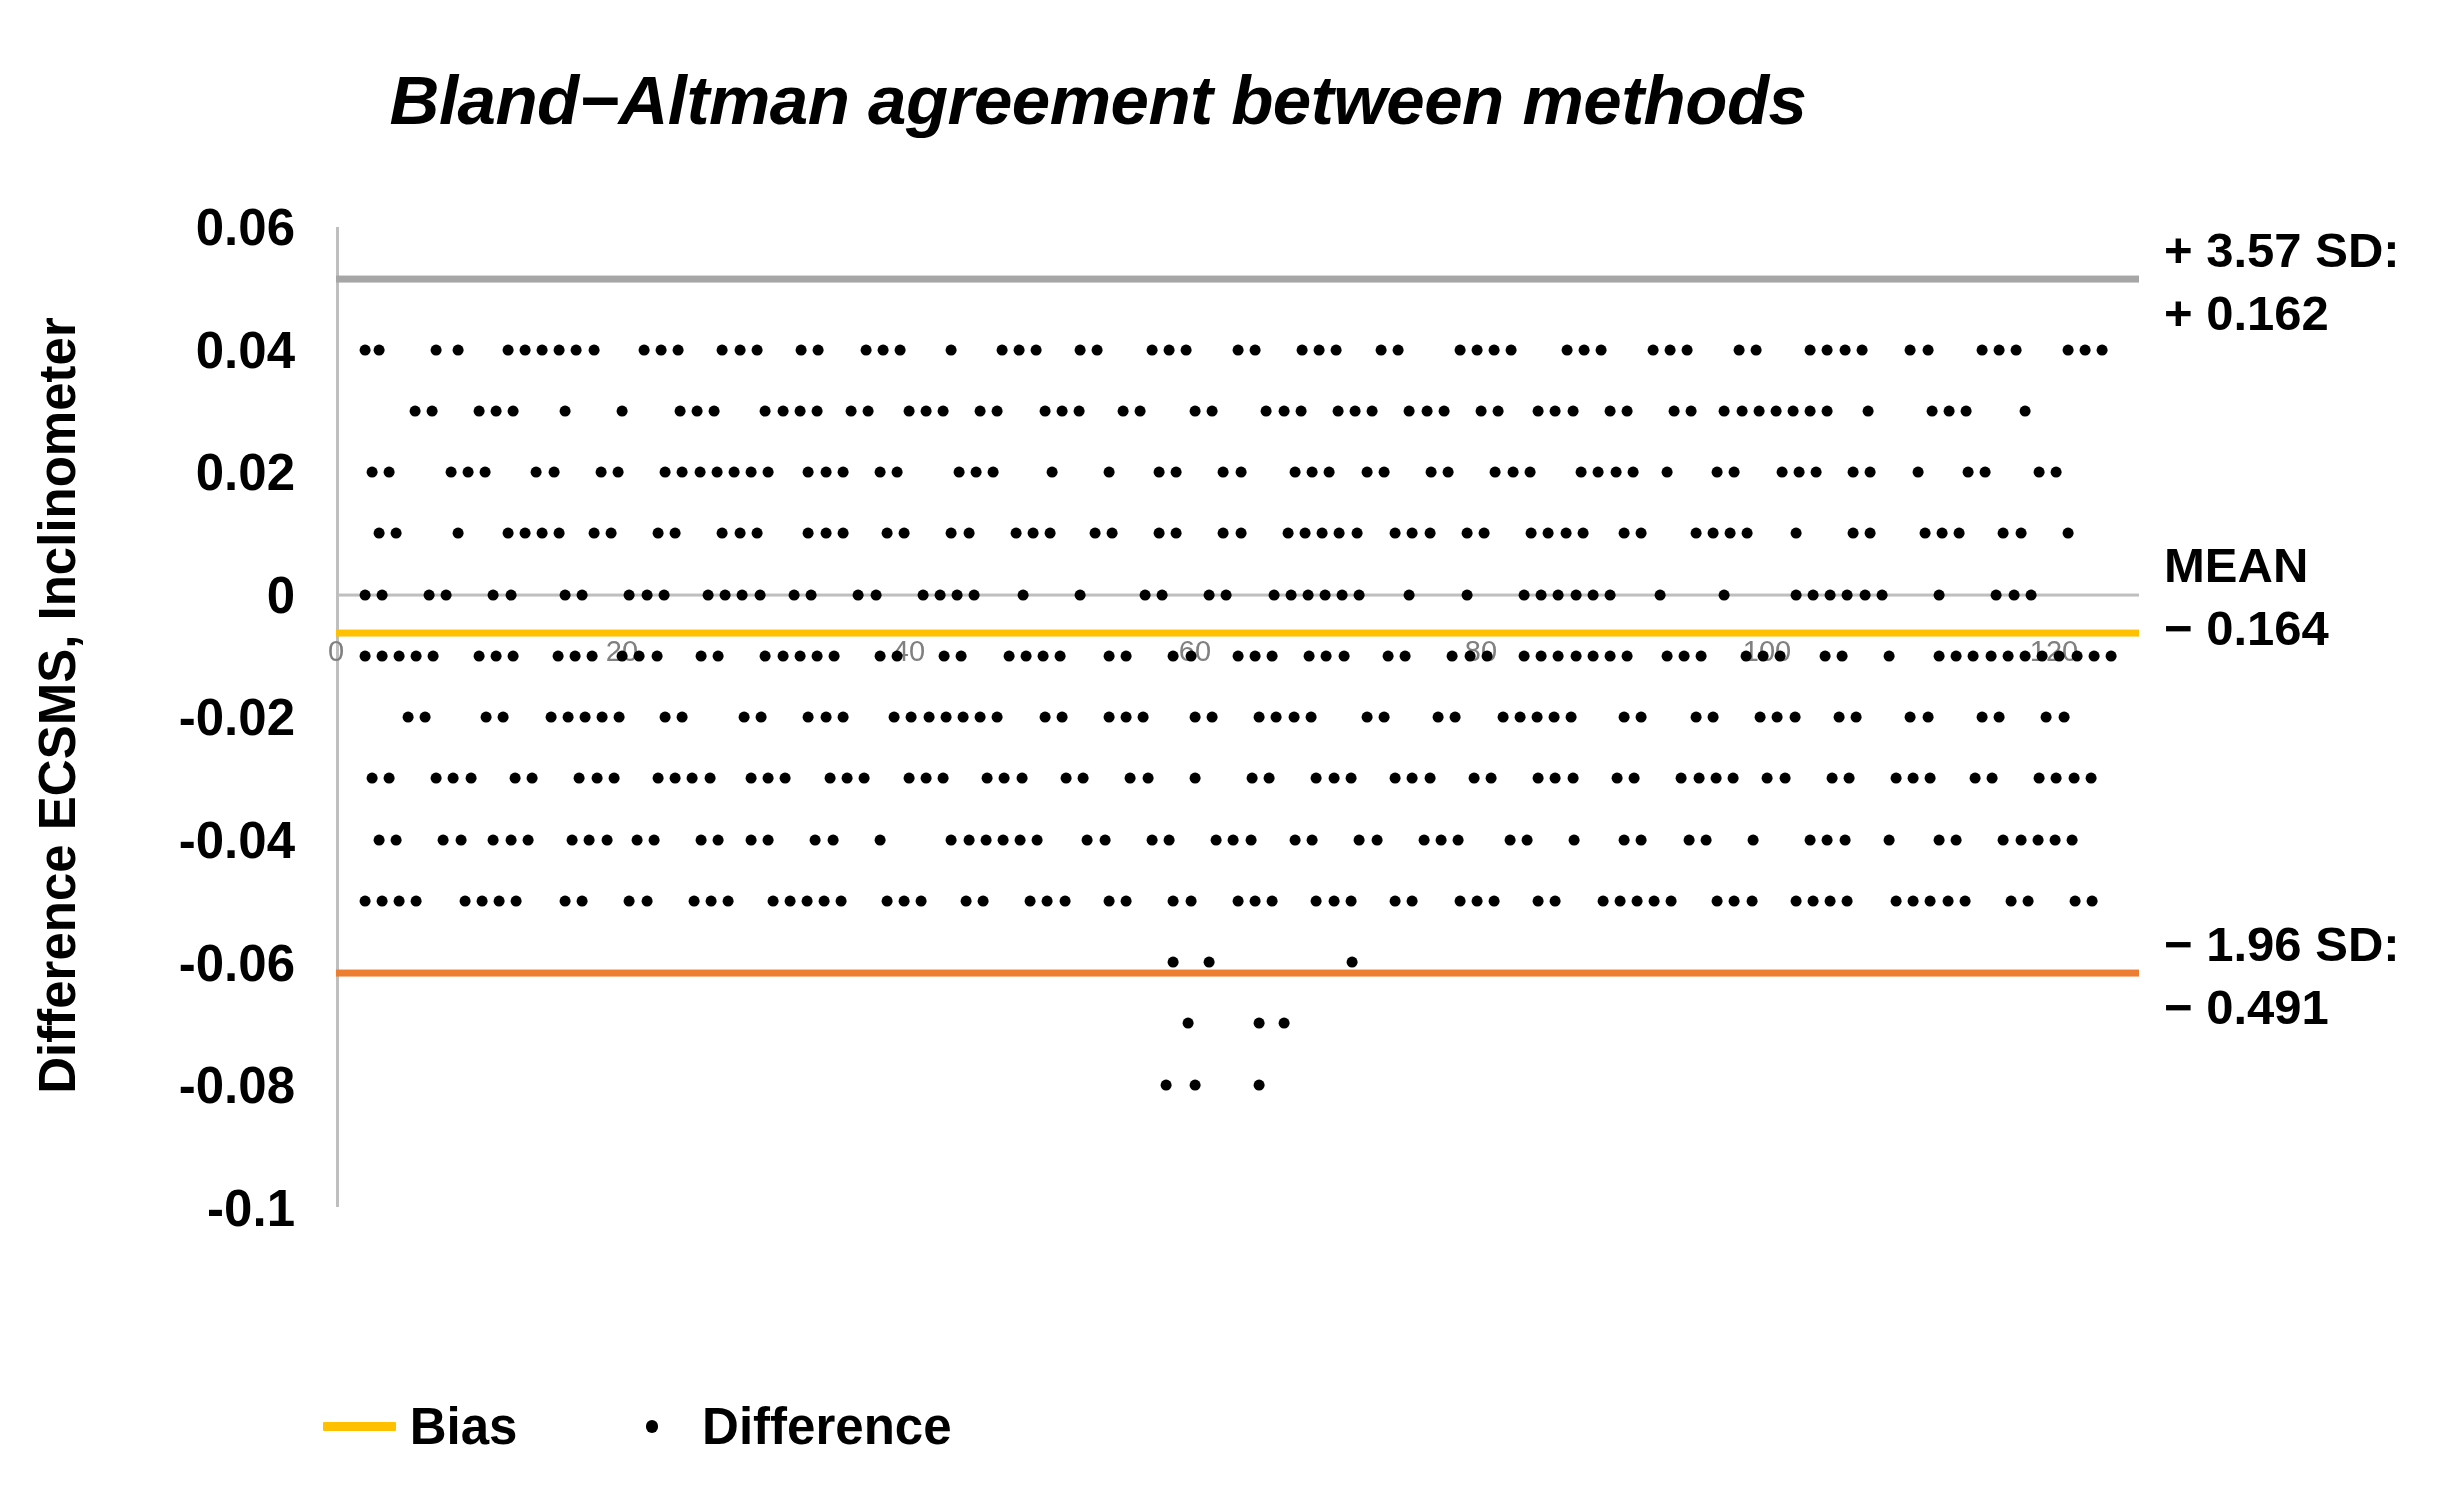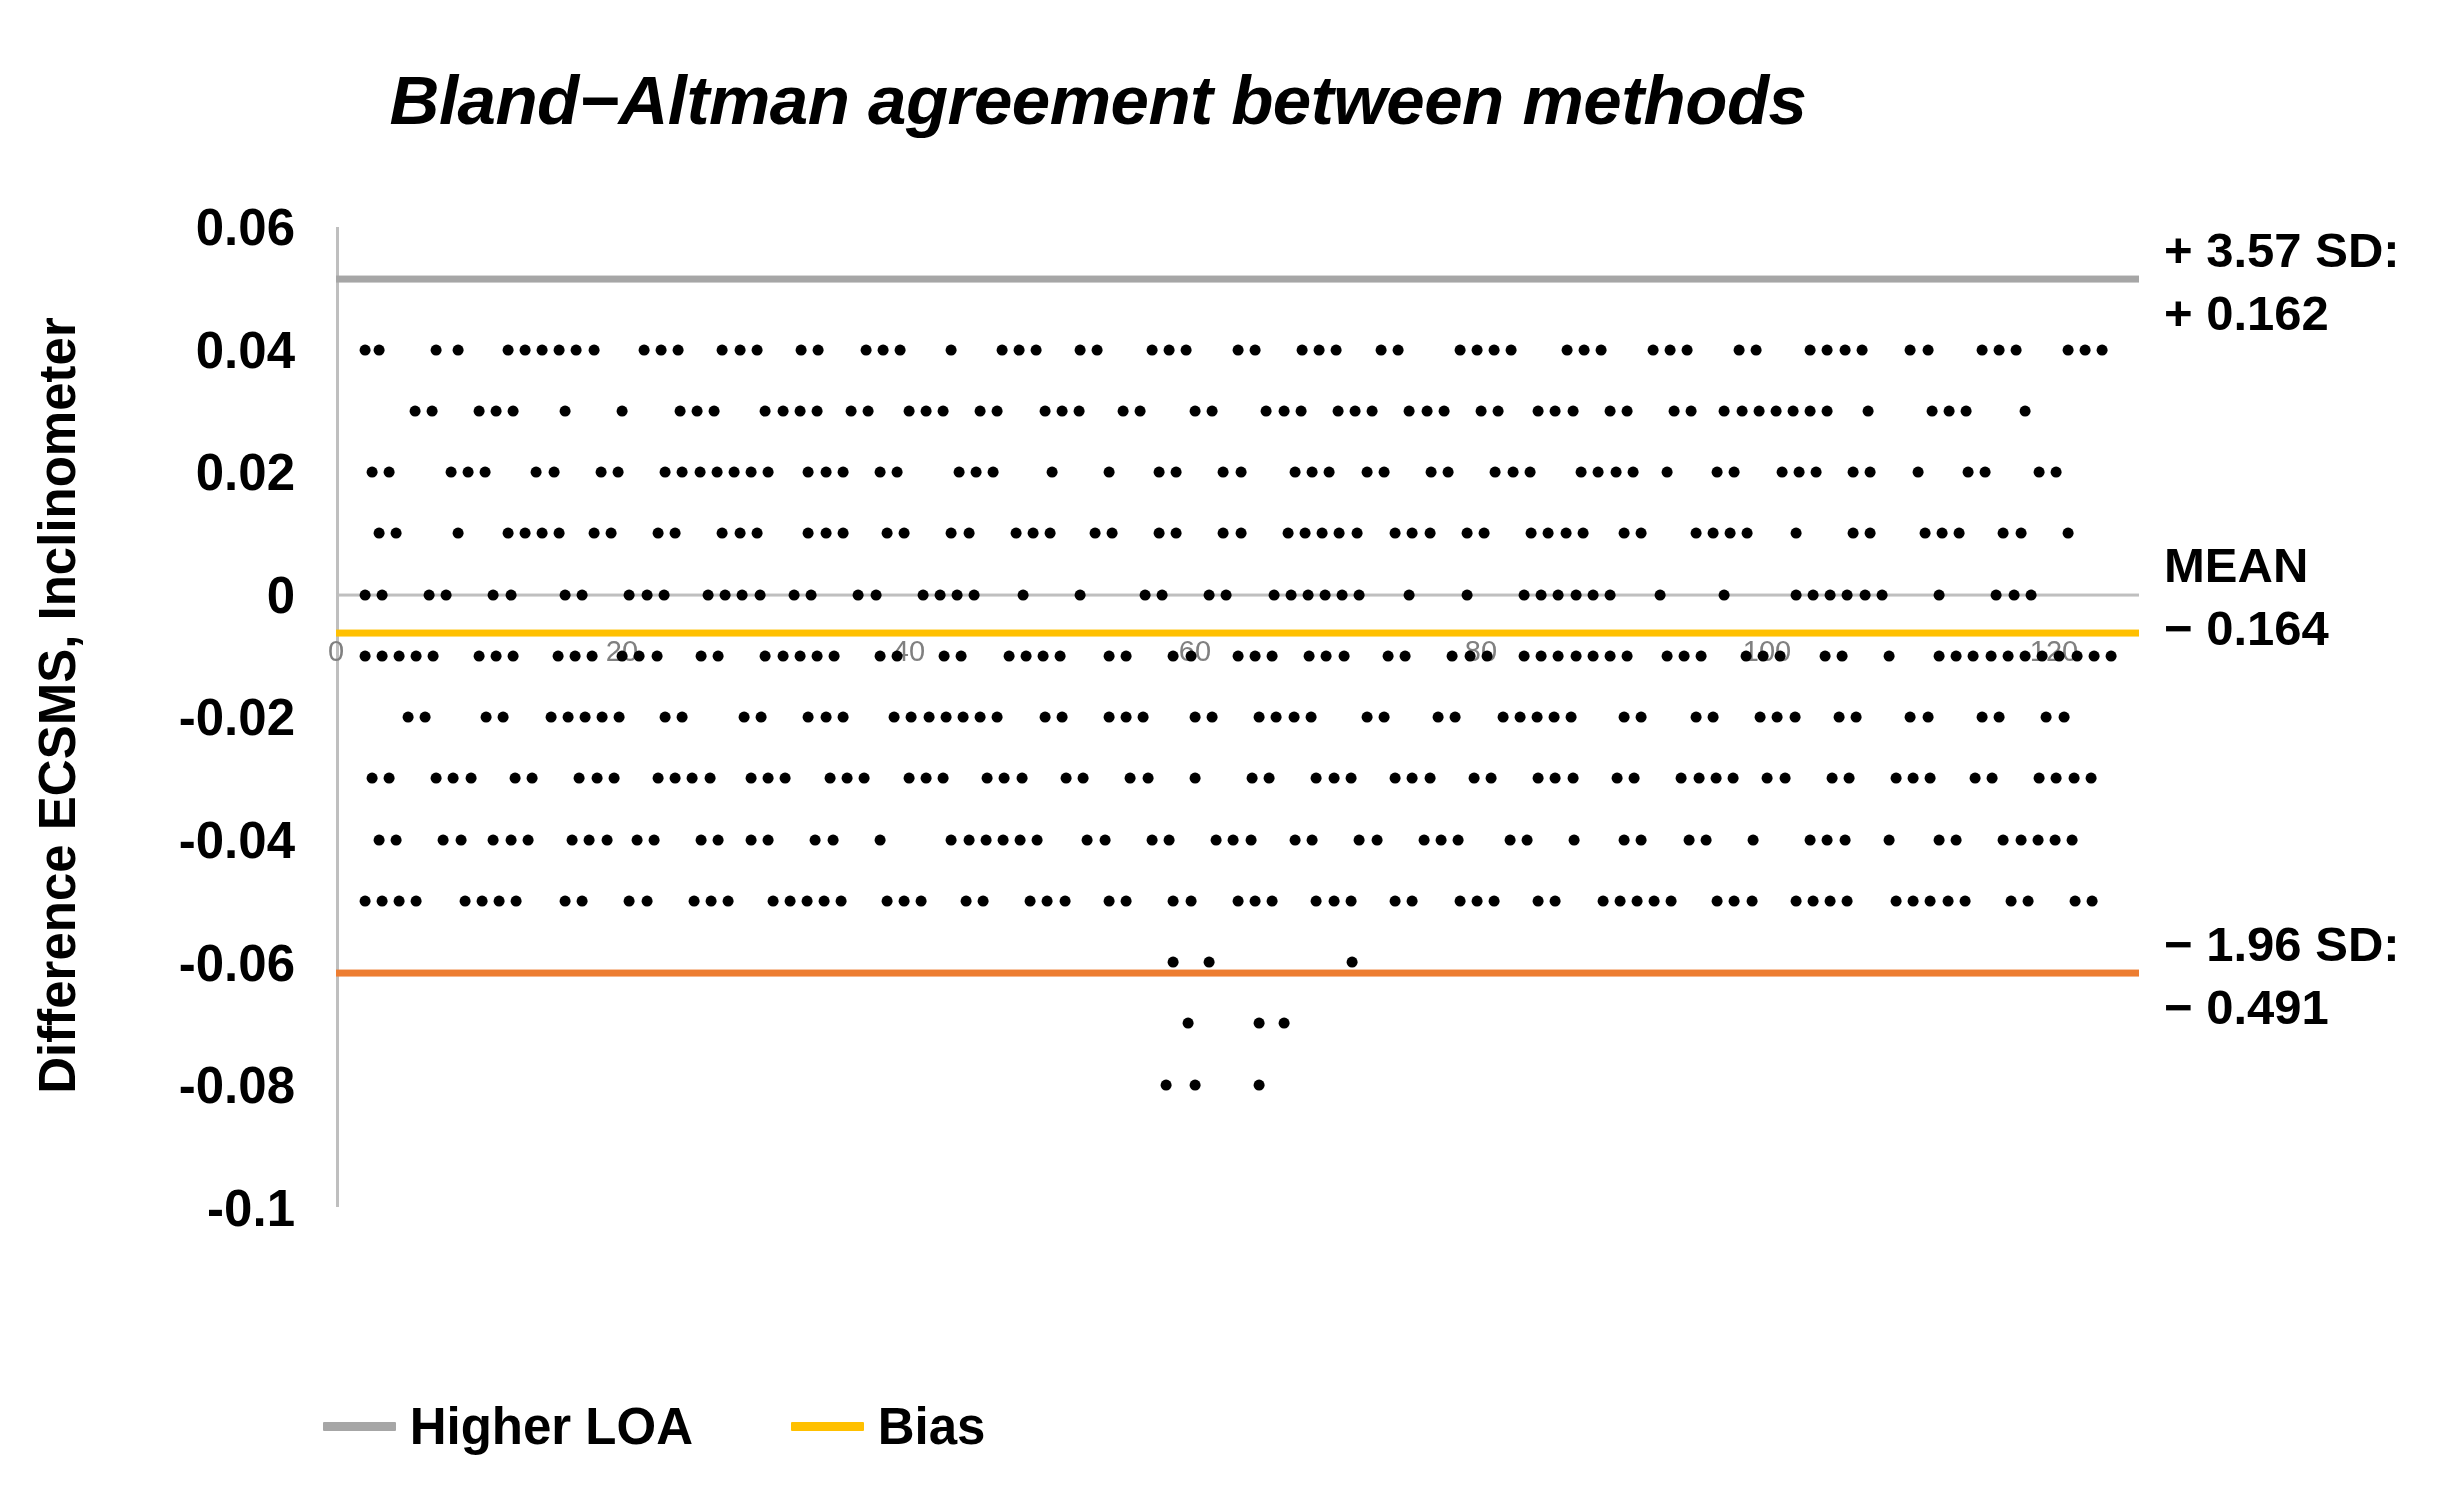--- a/index.html
+++ b/index.html
@@ -840,22 +840,24 @@
         <div>− 0.164</div>
       </div>
       <div class="annotation" style="top: 913px;">
         <div>− 1.96 SD:</div>
         <div>− 0.491</div>
       </div>
     </div>
 
   <div id="legend">
       <div class="legend-item">
-        <span class="legend-swatch-line" style="background: rgb(166, 166, 166);"></span>
-        <span class="legend-label">Higher LOA</span>
-      </div>
-      <div class="legend-item">
         <span class="legend-swatch-line" style="background: rgb(255, 192, 0);"></span>
         <span class="legend-label">Bias</span>
       </div>
+      <div class="legend-item">
+        <span class="legend-swatch-dot">
+          <i style="background: rgb(0, 0, 0);"></i>
+        </span>
+        <span class="legend-label">Difference</span>
+      </div>
     </div>
 </div>
 
 
 </body></html>

